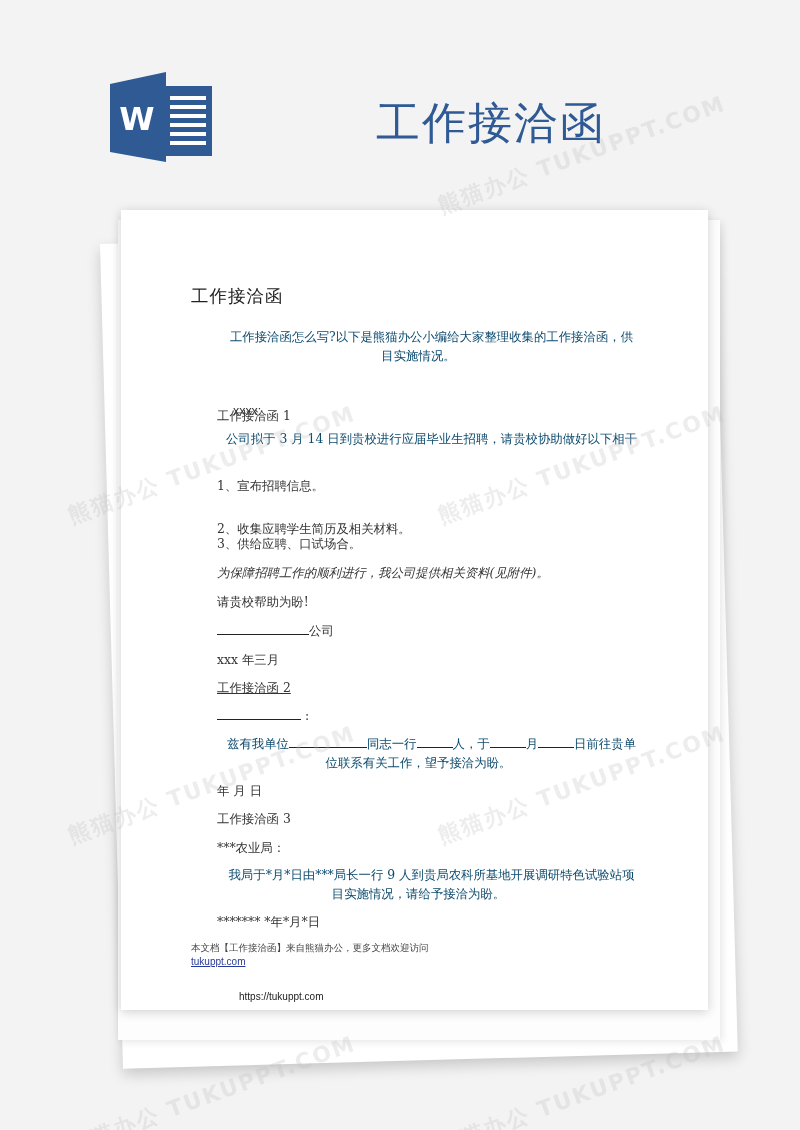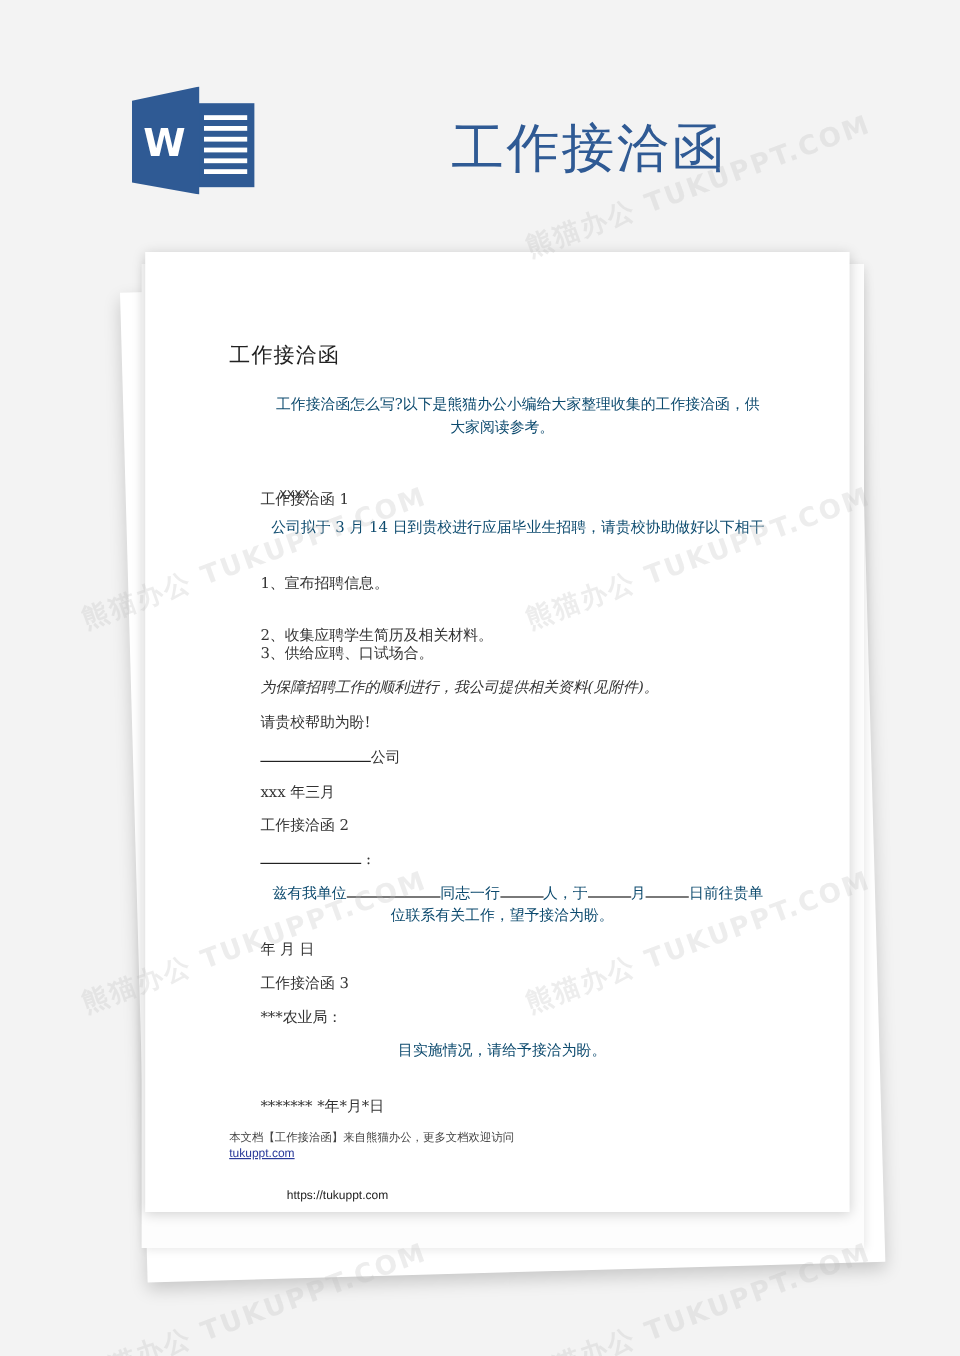--- a/index.html
+++ b/index.html
@@ -91,57 +91,58 @@
 
 <div class="sheet-back"></div>
 <div class="sheet-back2"></div>
 
 <div class="page">
   <div class="content">
     <div class="doc-title">工作接洽函</div>
 
     <div class="p" style="top:117px;">
       <div class="ind">工作接洽函怎么写?以下是熊猫办公小编给大家整理收集的工作接洽函，供</div>
-      <div>大家阅读参考。</div>
+      <div>目实施情况。</div>
     </div>
 
     <div class="ln" style="top:166px;margin-top:32px;">工作接洽函 1</div>
     <div class="ln num" style="top:194px;">xxxx:</div>
 
     <div class="p" style="top:219px;">
       <div class="ind">公司拟于 3 月 14 日到贵校进行应届毕业生招聘，请贵校协助做好以下相干</div>
     </div>
 
     <div class="ln" style="top:268px;">1、宣布招聘信息。</div>
     <div class="ln" style="top:311px;">2、收集应聘学生简历及相关材料。</div>
     <div class="ln" style="top:326px;">3、供给应聘、口试场合。</div>
     <div class="ln" style="top:355px;font-style:italic;">为保障招聘工作的顺利进行，我公司提供相关资料(见附件)。</div>
     <div class="ln" style="top:384px;">请贵校帮助为盼!</div>
 
     <div class="ln" style="top:413px;">
       <span class="blank" style="width:92px;"></span><span>公司</span>
     </div>
     <div class="ln" style="top:442px;">xxx 年三月</div>
 
-    <div class="ln" style="top:470px;">工作接洽函 2</div>
+    <div class="ln" style="top:470px;text-decoration:underline;">工作接洽函 2</div>
     <div class="ln" style="top:498px;">
       <span class="blank" style="width:84px;"></span>&nbsp;<span>:</span>
     </div>
 
     <div class="p" style="top:524px;">
       <div class="ind"><span>兹有我单位</span><span class="blank" style="width:78px;"></span><span>同志一行</span><span class="blank" style="width:36px;"></span><span>人，于</span><span class="blank" style="width:36px;"></span><span>月</span><span class="blank" style="width:36px;"></span><span>日前往贵单</span></div>
       <div>位联系有关工作，望予接洽为盼。</div>
     </div>
 
     <div class="ln" style="top:573px;">年 月 日</div>
 
     <div class="ln" style="top:601px;">工作接洽函 3</div>
     <div class="ln" style="top:630px;">***农业局：</div>
 
     <div class="p" style="top:655px;">
+      <div class="ind">我局于*月*日由***局长一行 9 人到贵局农科所基地开展调研特色试验站项</div>
       <div>目实施情况，请给予接洽为盼。</div>
     </div>
 
     <div class="ln" style="top:704px;text-align:center;">******* *年*月*日</div>
 
     <div class="footer-note">本文档【工作接洽函】来自熊猫办公，更多文档欢迎访问</div>
     <div class="footer-link">tukuppt.com</div>
     <div class="footer-url">https://tukuppt.com</div>
   </div>
 </div>

